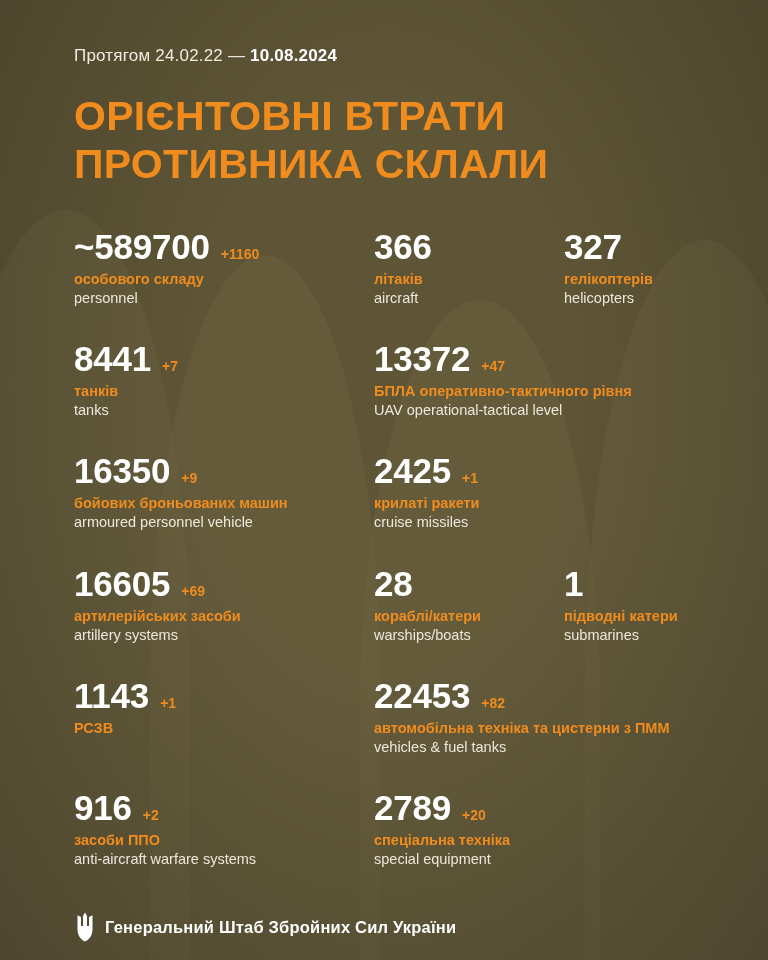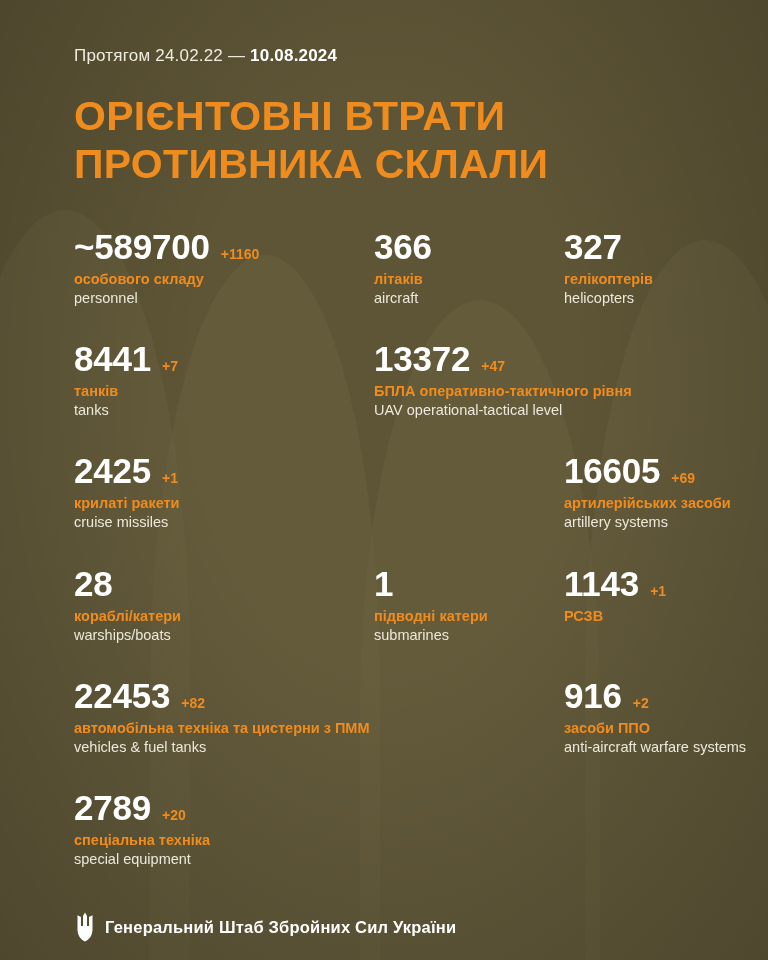--- a/index.html
+++ b/index.html
@@ -183,20 +183,28 @@
         <div class="lbl-en">tanks</div>
       </div>
       <div class="cell span2">
         <div class="numline">
           <span class="num">13372</span>
           <span class="delta">+47</span>
         </div>
         <div class="lbl-ua">БПЛА оперативно-тактичного рівня</div>
         <div class="lbl-en">UAV operational-tactical level</div>
       </div>
+      <div class="cell">
+        <div class="numline">
+          <span class="num">16350</span>
+          <span class="delta">+9</span>
+        </div>
+        <div class="lbl-ua">бойових броньованих машин</div>
+        <div class="lbl-en">armoured personnel vehicle</div>
+      </div>
       <div class="cell span2">
         <div class="numline">
           <span class="num">2425</span>
           <span class="delta">+1</span>
         </div>
         <div class="lbl-ua">крилаті ракети</div>
         <div class="lbl-en">cruise missiles</div>
       </div>
       <div class="cell">
         <div class="numline">

